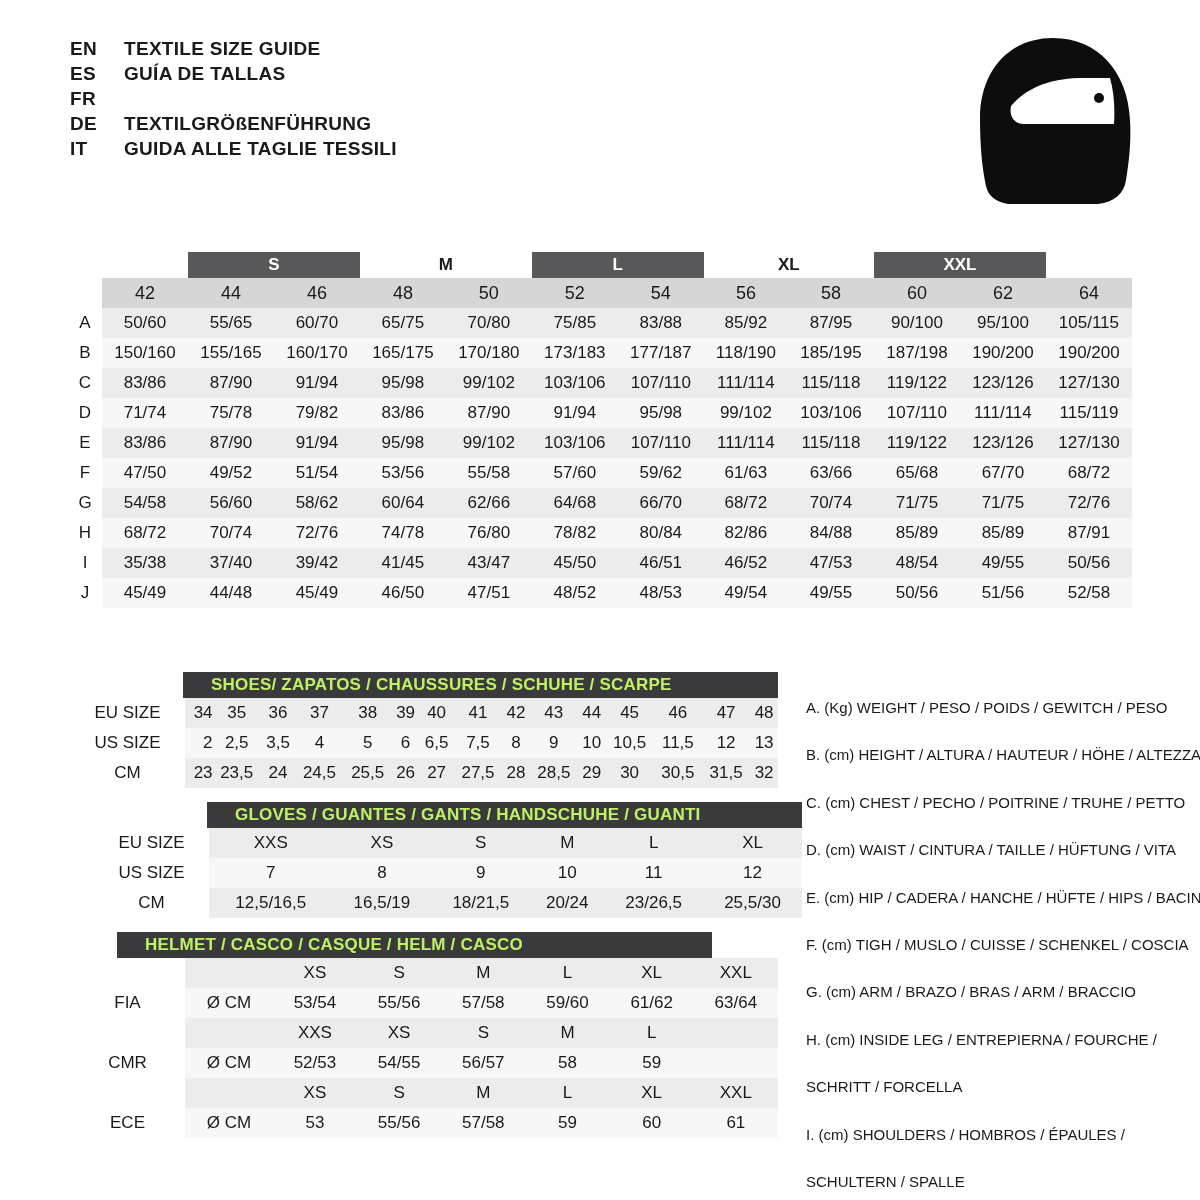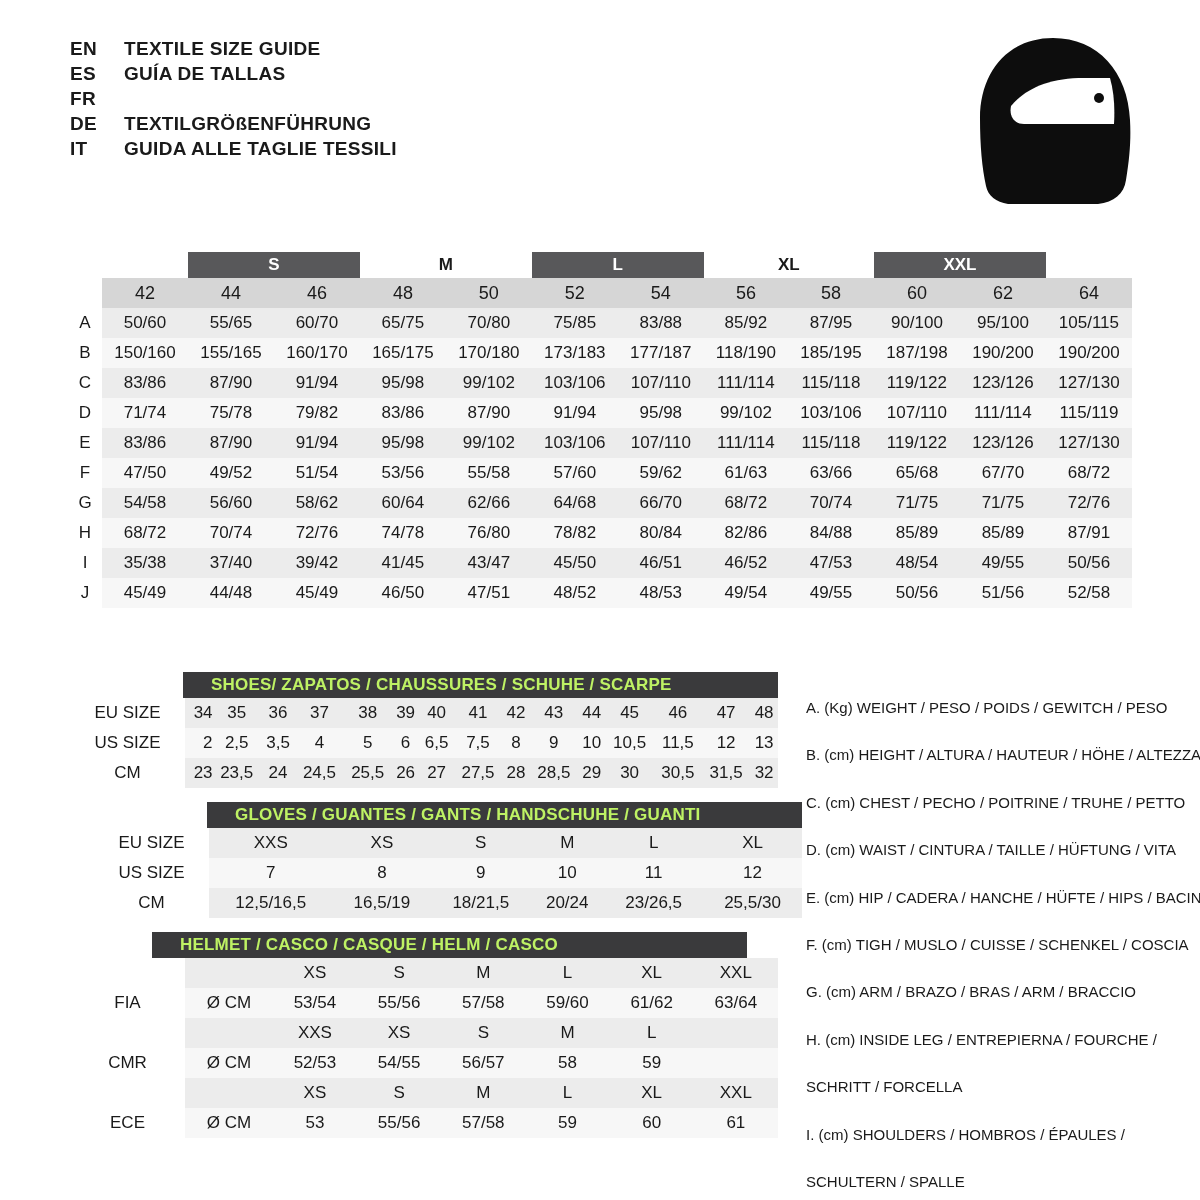--- a/index.html
+++ b/index.html
@@ -460,21 +460,21 @@
         <td>20/24</td>
         <td>23/26,5</td>
         <td>25,5/30</td>
         <td></td>
       </tr>
     </tbody>
   </table>
 </div>
 
 <div class="sub-block" style="left:68px; top:932px; width:710px;">
-  <div class="sub-title" style="margin-left:84px; width:595px; box-sizing:border-box;">HELMET / CASCO / CASQUE / HELM / CASCO</div>
+  <div class="sub-title" style="margin-left:49px; width:595px; box-sizing:border-box;">HELMET / CASCO / CASQUE / HELM / CASCO</div>
   <table class="sub-table">
     <tbody>
 
       <tr class="odd">
         <td class="rlabel"></td>
         <td></td>
         <td>XS</td>
         <td>S</td>
         <td>M</td>
         <td>L</td>

